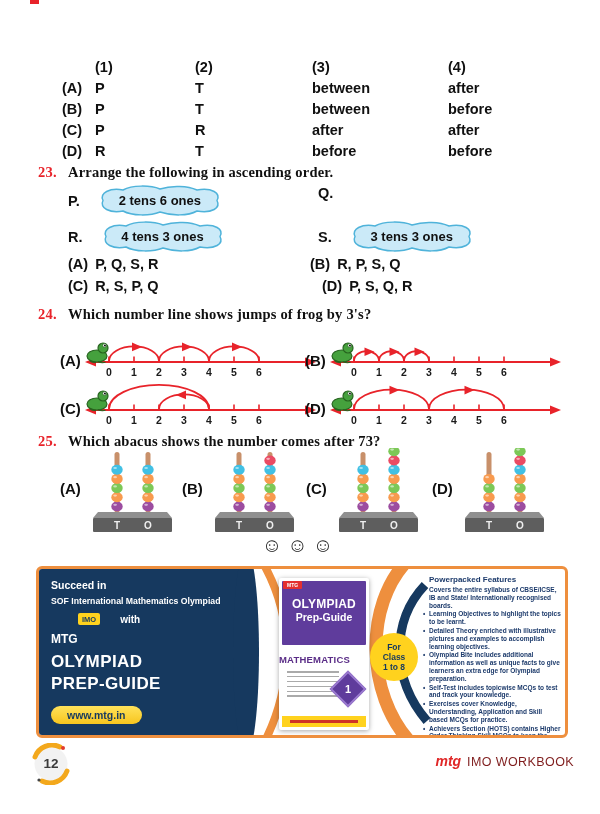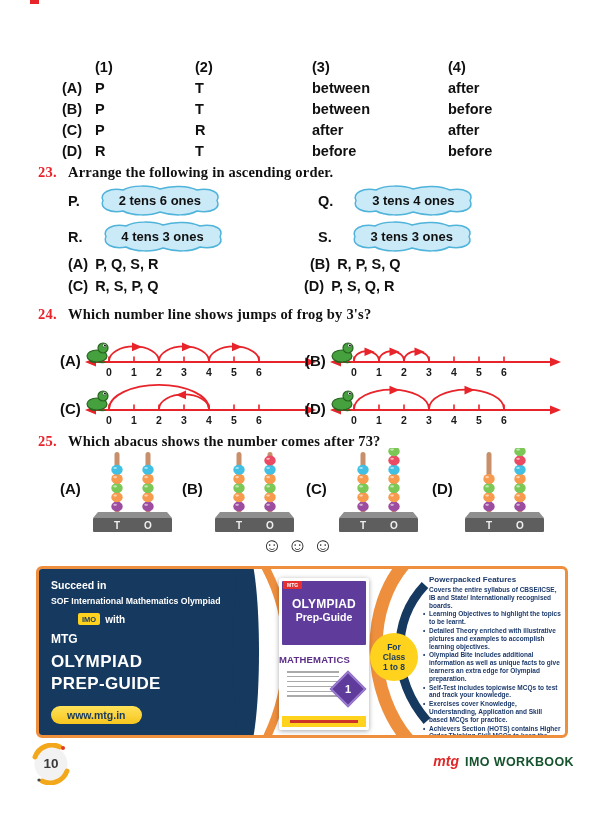--- a/index.html
+++ b/index.html
@@ -20,21 +20,21 @@
 
   
   .q23item{position:absolute;display:flex;align-items:center;gap:10px;font-weight:700;font-size:14.5px;}
   #q23i0{left:68px;top:185px}#q23i1{left:318px;top:185px}
   #q23i2{left:68px;top:221px}#q23i3{left:318px;top:221px}
   .cloud{position:relative;width:140px;height:31px;display:inline-block;}
   .cloud svg{position:absolute;left:0;top:0;}
   .cloudtext{position:relative;display:block;text-align:center;line-height:31px;font-size:13px;font-weight:700;}
   .q23opt{position:absolute;font-weight:700;font-size:14.5px;}
   #q23o0{left:68px;top:256px}#q23o1{left:310px;top:256px}
-  #q23o2{left:68px;top:278px}#q23o3{left:304px;top:278px}
+  #q23o2{left:68px;top:278px}#q23o3{left:322px;top:278px}
   .olab{margin-right:7px;}
 
   
   .nlblock{position:absolute;display:flex;gap:2px;}
   .nlblock .optlabel{margin-top:26px;}
   #nl0{left:60px;top:326px}#nl1{left:305px;top:326px}
   #nl2{left:60px;top:374px}#nl3{left:305px;top:374px}
   .optlabel{font-size:15px;font-weight:700;}
   .nlnum{font:700 10.5px "Liberation Sans",sans-serif;fill:#1a1a1a;}
 
@@ -48,21 +48,21 @@
   .smileys{position:absolute;left:0;width:600px;top:534px;text-align:center;font-size:20px;letter-spacing:5px;color:#1a1a1a;}
 
   
   .banner{position:absolute;left:36px;top:566px;width:532px;height:172px;border:3px solid #ee8f3e;
           border-radius:6px;background:#fff;box-sizing:border-box;overflow:hidden;}
   .bleft{position:absolute;left:0;top:0;width:207px;height:100%;background:#16395f;color:#fff;
          padding:10px 0 0 12px;box-sizing:border-box;z-index:1;}
   .bleft::after{content:"";position:absolute;right:-13px;top:-20px;bottom:-20px;width:26px;background:#16395f;border-radius:50%;}
   .bl1{font-size:10.5px;font-weight:700;margin-bottom:5px;}
   .bl2{font-size:8.7px;font-weight:700;white-space:nowrap;margin-bottom:7px;}
-  .blrow{display:flex;align-items:center;gap:5px;font-size:10px;font-weight:700;margin-bottom:7px;padding-left:27px;}
+  .blrow{display:flex;align-items:center;gap:20px;font-size:10px;font-weight:700;margin-bottom:7px;padding-left:27px;}
   .imobadge{background:#ffd21e;color:#16395f;font-size:7.5px;font-weight:800;padding:1.5px 4px;border-radius:2px;}
   .bl3{font-size:12px;font-weight:800;margin-bottom:5px;}
   .bl4,.bl5{font-size:17px;font-weight:800;letter-spacing:.4px;line-height:1.3;}
   .weburl{position:absolute;left:12px;bottom:11px;background:linear-gradient(#ffe25a,#f7c51e);color:#16395f;
           font-size:10.5px;font-weight:800;padding:3px 16px;border-radius:9px;z-index:2;}
   .swoosh{position:absolute;left:196px;top:0;width:200px;height:166px;z-index:1;}
   .book{position:absolute;left:240px;top:9px;width:90px;height:152px;background:#fff;border-radius:2px;
         box-shadow:0 1px 5px rgba(0,0,0,.35);z-index:2;}
   .bookTop{position:absolute;left:3px;top:3px;right:3px;height:64px;background:#5f3c9c;border-radius:1px;}
   .mtgtag{position:absolute;left:4px;top:3px;background:#e43030;color:#fff;font-size:5px;font-weight:800;
@@ -85,21 +85,21 @@
   #featlist{list-style:none;margin:0;padding:0;}
   #featlist li{font-size:6.5px;line-height:1.2;font-weight:600;padding-left:6px;position:relative;margin-bottom:1px;}
   #featlist li::before{content:"•";position:absolute;left:0;}
 
   
   .pagecirc{position:absolute;left:30px;top:743px;width:42px;height:42px;}
   .pnum{position:absolute;left:0;top:0;width:42px;height:42px;text-align:center;line-height:42px;
         font-size:13.5px;font-weight:700;color:#3a3a3a;}
   .footright{position:absolute;right:26px;top:753px;display:flex;align-items:baseline;gap:6px;}
   .mtglogo{color:#e02727;font-size:14px;font-weight:800;font-style:italic;}
-  .workbook{color:#14532d;font-size:12.5px;font-weight:700;letter-spacing:.4px;}
+  .workbook{color:#7f1d1d;font-size:12.5px;font-weight:400;letter-spacing:.4px;}
 </style>
 </head>
 <body>
 
 <div class="page">
   <div class="topmark"></div>
 
   <div class="anstable" id="anstable">
       <div class="trow">
         <span class="tlab"></span>
@@ -145,26 +145,20 @@
       <span class="ilab">P.</span>
       <span class="cloud">
         <svg width="140" height="31" viewBox="0 0 140 31">
           <path d="M13 15.5 C9 8 20 2.5 33 5 C42 0 60 0 70 4 C82 0 98 1 107 5 C122 2.5 131 8 127 15.5 C131 23 122 28.5 107 26 C98 31 82 31 70 27 C60 31 42 31 33 26 C20 28.5 9 23 13 15.5 Z" fill="#cbeaf8" stroke="#4fb3da" stroke-width="1.5"></path>
         </svg>
         <span class="cloudtext">2 tens 6 ones</span>
       </span>
     </div>
   <div class="q23item" id="q23i1">
       <span class="ilab">Q.</span>
-      <span class="cloud">
-        <svg width="140" height="31" viewBox="0 0 140 31">
-          <path d="M13 15.5 C9 8 20 2.5 33 5 C42 0 60 0 70 4 C82 0 98 1 107 5 C122 2.5 131 8 127 15.5 C131 23 122 28.5 107 26 C98 31 82 31 70 27 C60 31 42 31 33 26 C20 28.5 9 23 13 15.5 Z" fill="#cbeaf8" stroke="#4fb3da" stroke-width="1.5"></path>
-        </svg>
-        <span class="cloudtext">3 tens 4 ones</span>
-      </span>
     </div>
   <div class="q23item" id="q23i2">
       <span class="ilab">R.</span>
       <span class="cloud">
         <svg width="140" height="31" viewBox="0 0 140 31">
           <path d="M13 15.5 C9 8 20 2.5 33 5 C42 0 60 0 70 4 C82 0 98 1 107 5 C122 2.5 131 8 127 15.5 C131 23 122 28.5 107 26 C98 31 82 31 70 27 C60 31 42 31 33 26 C20 28.5 9 23 13 15.5 Z" fill="#cbeaf8" stroke="#4fb3da" stroke-width="1.5"></path>
         </svg>
         <span class="cloudtext">4 tens 3 ones</span>
       </span>
     </div>
@@ -523,19 +517,19 @@
   </div>
 
   <div class="pagecirc">
     <svg width="42" height="42" viewBox="0 0 42 42">
       <circle cx="21" cy="21" r="16.5" fill="#f2f2f2"></circle>
       <path d="M5 14 A18 18 0 0 1 30 4" stroke="#f3a81c" stroke-width="5" fill="none" stroke-linecap="round"></path>
       <path d="M37 28 A18 18 0 0 1 12 38" stroke="#f3a81c" stroke-width="5" fill="none" stroke-linecap="round"></path>
       <circle cx="33" cy="5" r="2" fill="#e23b2e"></circle>
       <circle cx="9" cy="37" r="1.6" fill="#444"></circle>
     </svg>
-    <span class="pnum">10</span>
+    <span class="pnum">12</span>
   </div>
   <div class="footright">
     <span class="mtglogo">mtg</span>
     <span class="workbook">IMO WORKBOOK</span>
   </div>
 </div>
 
 </body></html>

